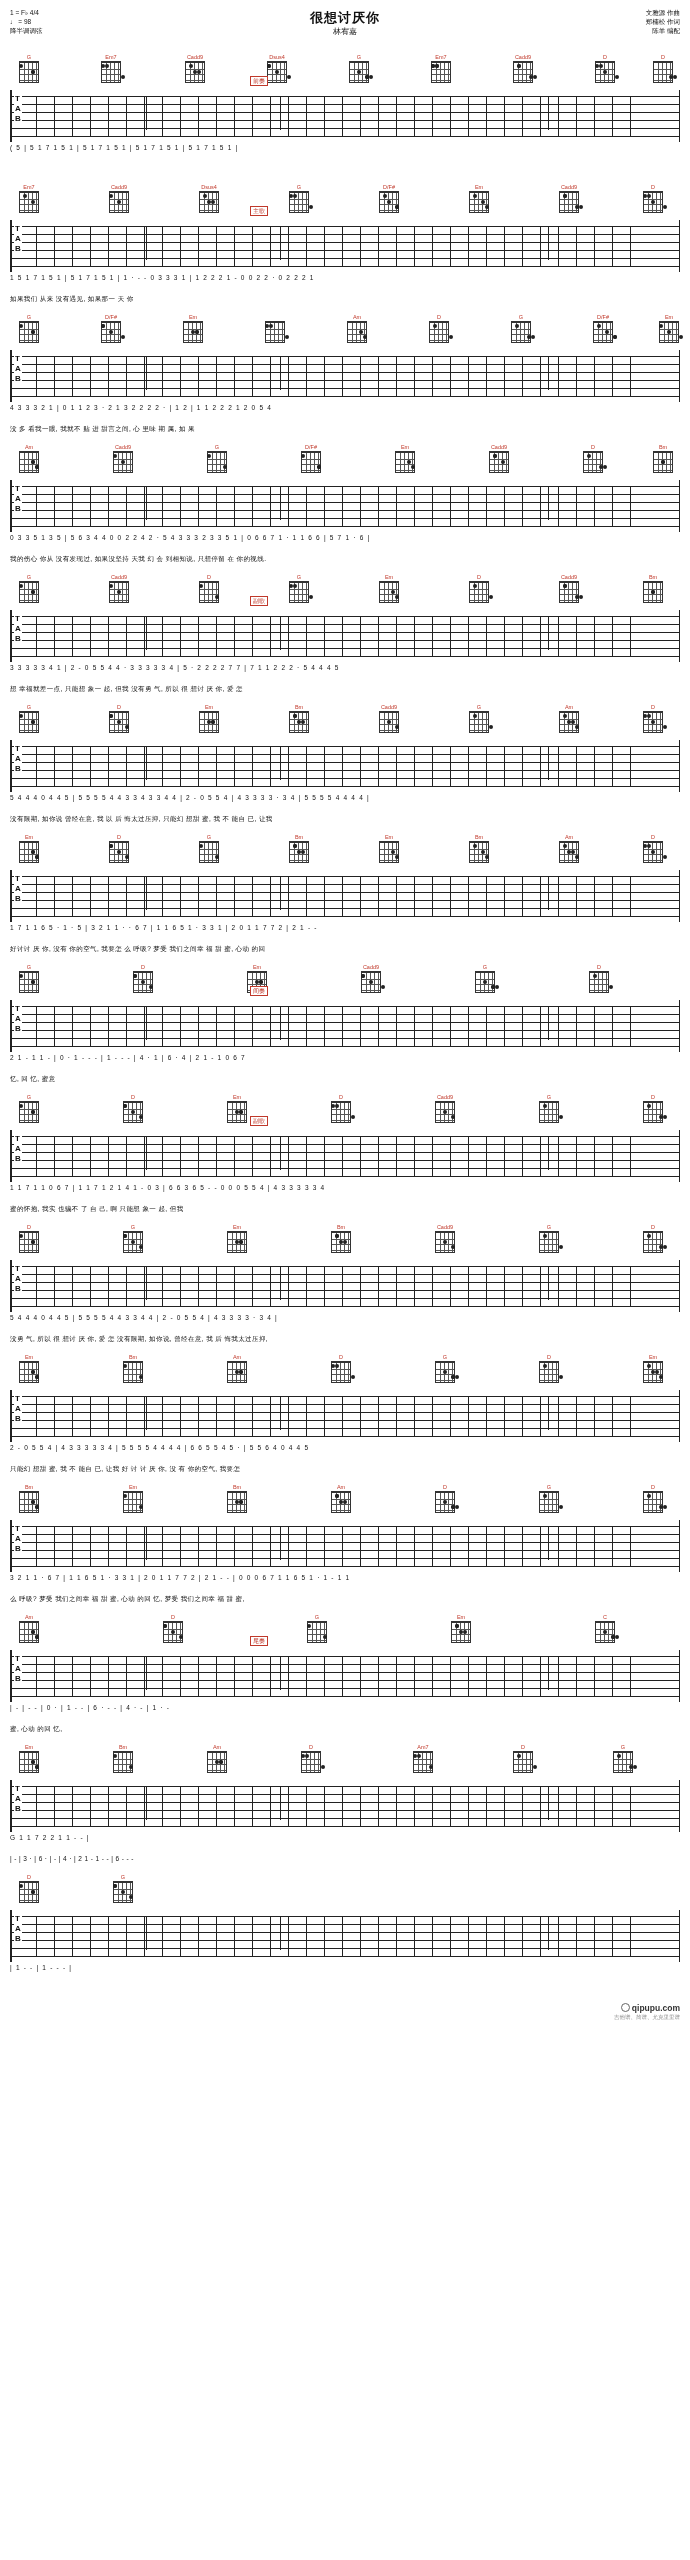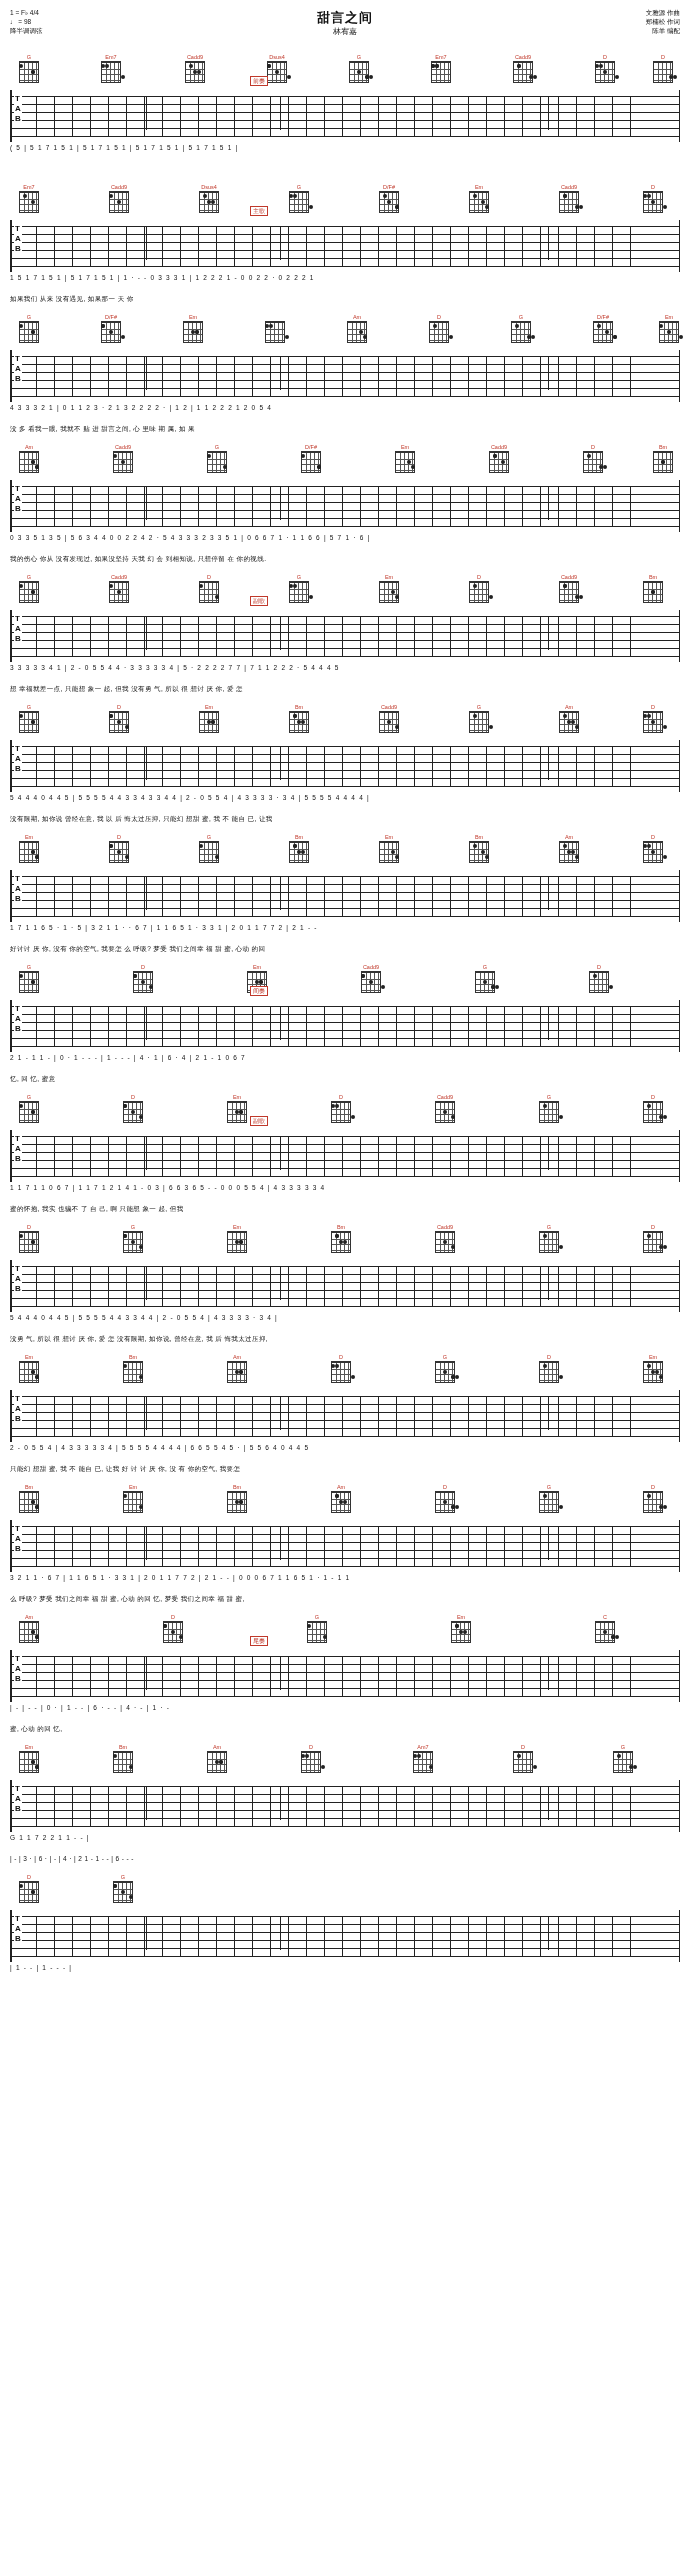--- a/index.html
+++ b/index.html
@@ -194,21 +194,21 @@
 <body>
 
 <div class="sheet">
 
   <div class="header">
     <div class="meta-left">
       <div>1 = F♭ 4/4</div>
       <div>♩ = 98</div>
       <div>降半调调弦</div>
     </div>
-    <h1 class="title">甜言之间</h1>
+    <h1 class="title">很想讨厌你</h1>
     <div class="subtitle">林宥嘉</div>
     <div class="meta-right">
       <div>文雅源 作曲</div>
       <div>郑楠松 作词</div>
       <div>陈羊 编配</div>
     </div>
   </div>
 
   <div id="systems-root">
       <div class="system">
@@ -2606,14 +2606,20 @@
           <div class="stem" style="left: 564px; top: 6px; height: 40px;"></div>
           <div class="stem" style="left: 582px; top: 6px; height: 40px;"></div>
           <div class="stem" style="left: 600px; top: 6px; height: 40px;"></div>
           <div class="stem" style="left: 618px; top: 6px; height: 40px;"></div>
         </div>
         <div class="lyricrow numrow">| 1 - - | 1 - - - |</div>
         <div class="lyricrow cnrow" style="height: 12px;"></div>
       </div>
     </div>
 
+  <div class="footer">
+    <div class="site">
+      <span class="globe"></span><span class="big">qipupu.com</span>
+      <div class="small">吉他谱、简谱、尤克里里谱</div>
+    </div>
+  </div>
 
 </div>
 
 </body></html>

